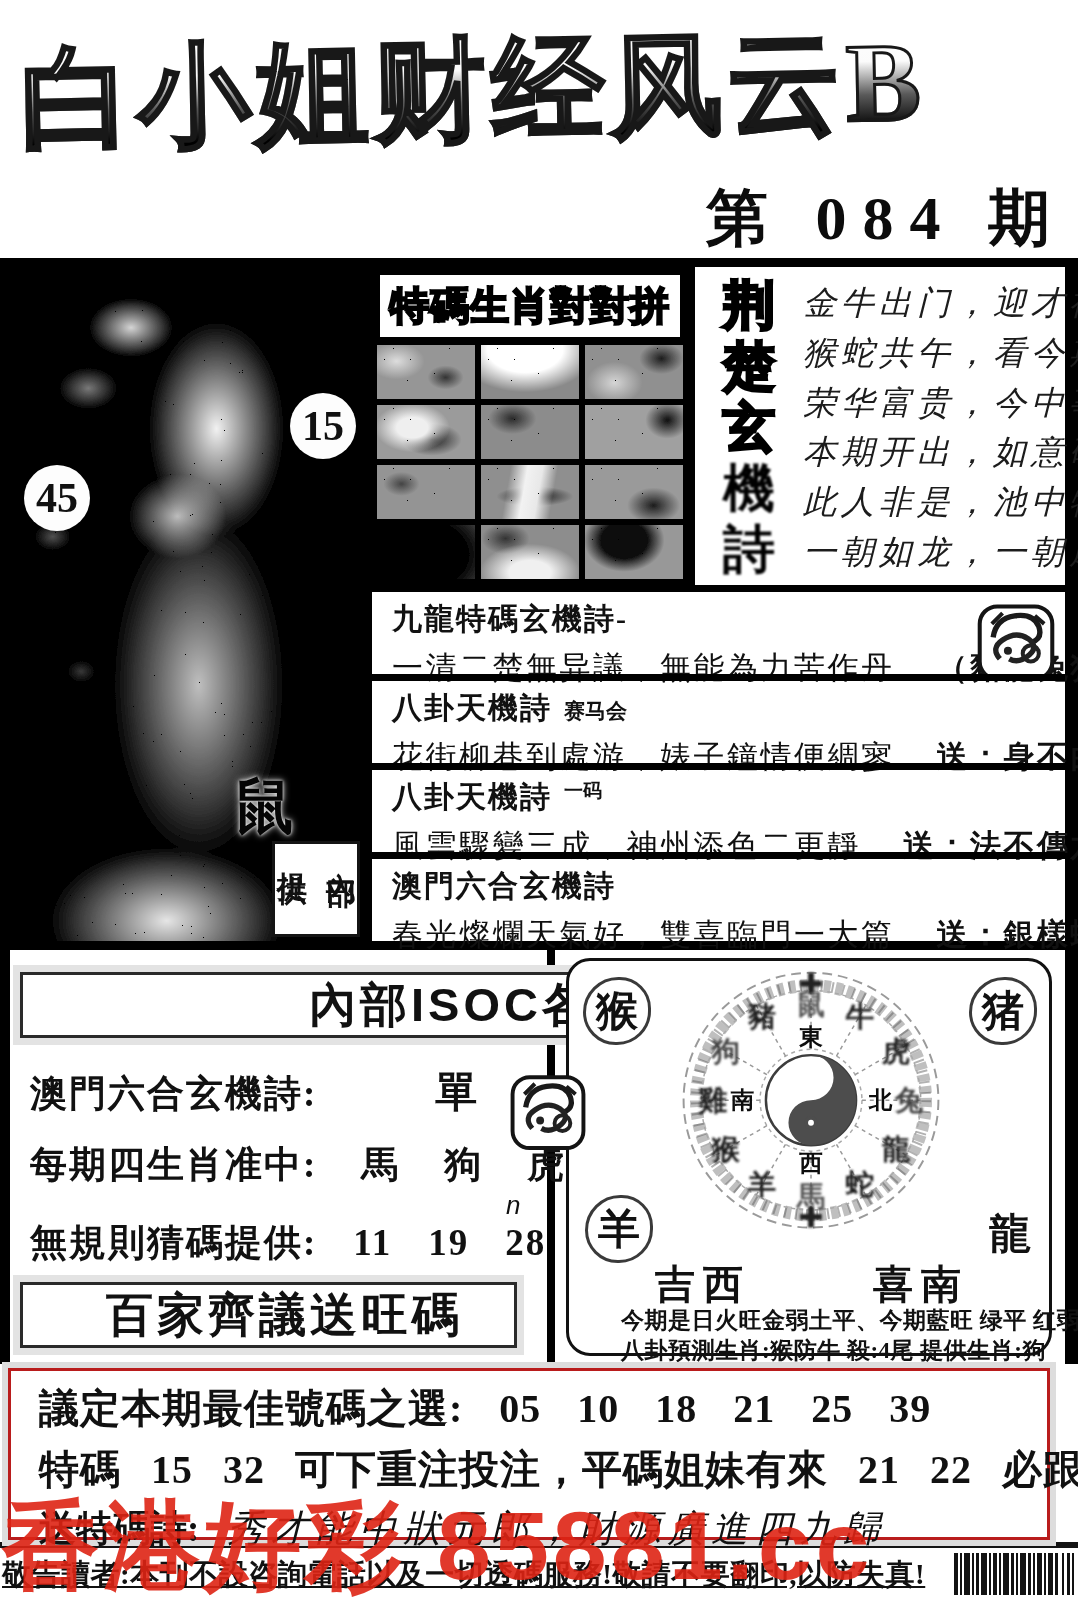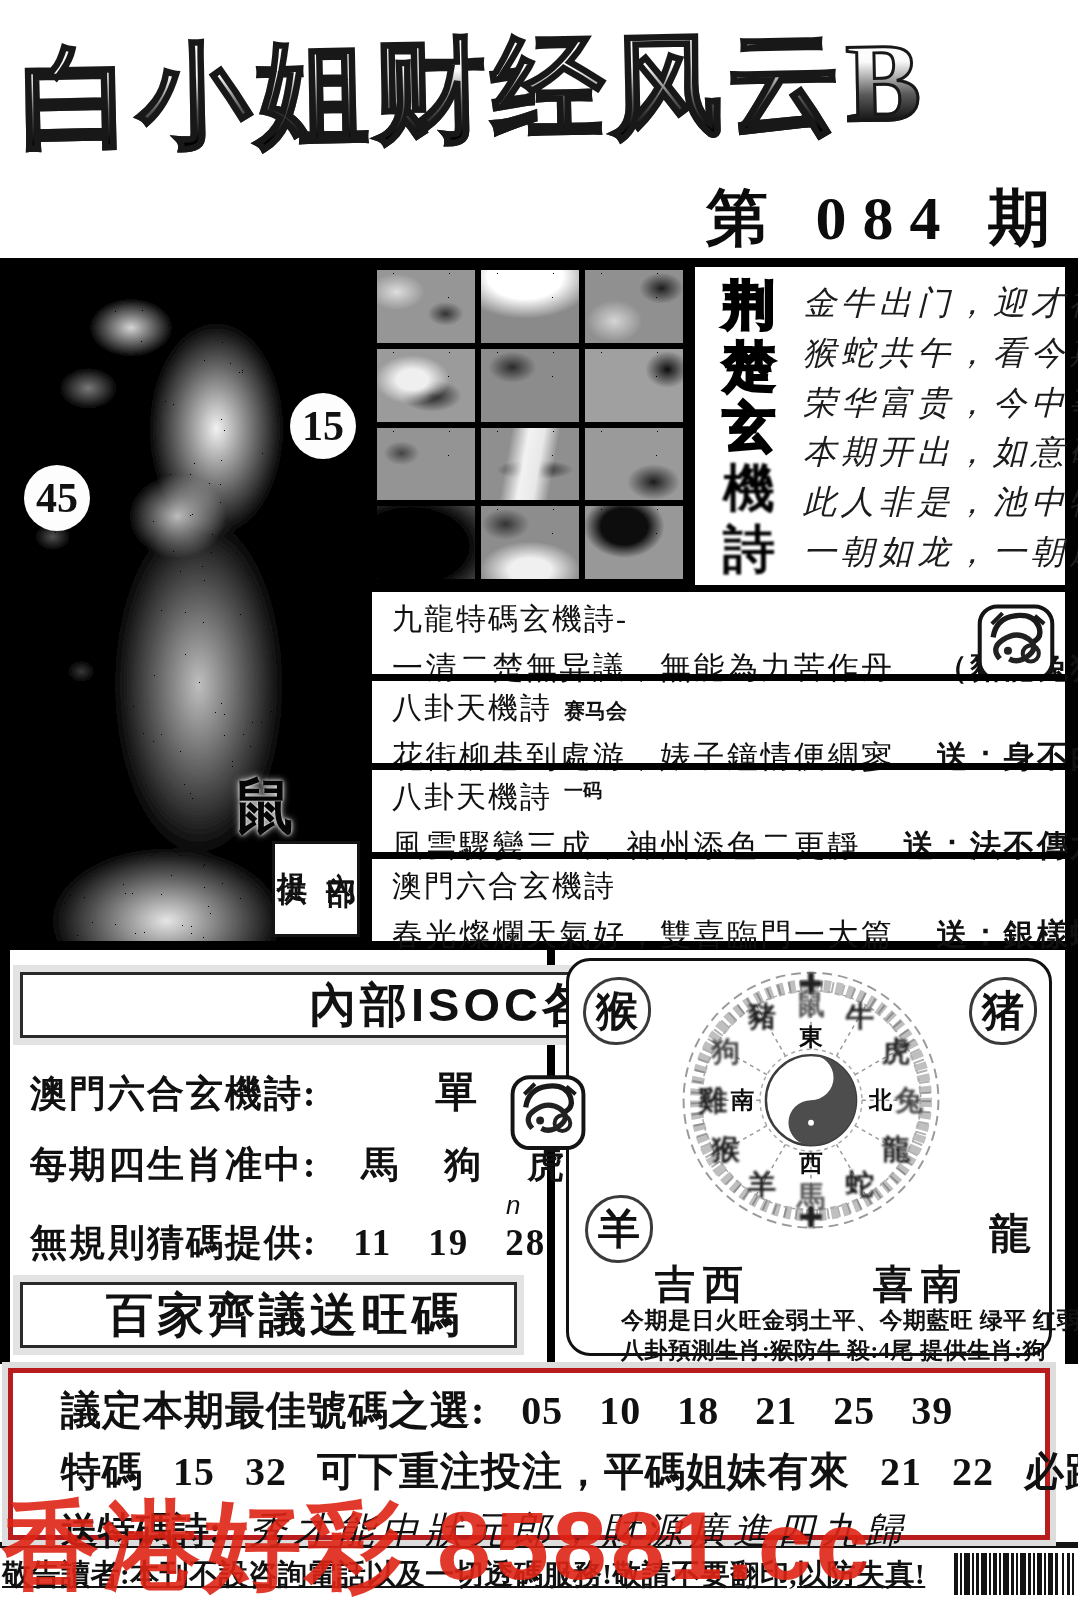--- a/index.html
+++ b/index.html
@@ -64,21 +64,21 @@
   
   .jingchu{flex:1;display:flex;border-left:7px solid #000;background:#fff;padding:10px 4px 8px 12px;min-width:0;}
   .jc-title{width:84px;flex:none;display:flex;flex-direction:column;align-items:center;justify-content:space-between;padding:2px 0;}
   .jc-char{font-size:52px;font-weight:900;line-height:1;font-family:"Liberation Sans",sans-serif;}
   .jc-outline{color:#fff;-webkit-text-stroke:3px #000;}
   .jc-solid{color:#000;filter:blur(.9px);}
   .jc-lines{flex:1;padding:4px 0 2px 12px;display:flex;flex-direction:column;justify-content:space-between;}
   .jc-line{font-size:33px;letter-spacing:5px;font-style:italic;color:#1c1c1c;white-space:nowrap;}
   
   .section{border-top:7px solid #000;padding:7px 14px 4px 20px;position:relative;flex:1;min-height:0;}
-  .sec-title{font-size:30px;font-weight:400;letter-spacing:2px;}
+  .sec-title{font-size:30px;font-weight:700;letter-spacing:2px;}
   .sec-sub{font-size:21px;margin-left:12px;font-weight:700;}
   .sec-sub.sup{vertical-align:10px;font-size:19px;}
   .sec-line{font-size:31px;letter-spacing:2.5px;margin-top:7px;white-space:nowrap;}
   .sec-tail{margin-left:42px;font-weight:700;}
   .seal-a{position:absolute;right:8px;top:5px;width:82px;height:86px;}
   
   .bottom-panels{position:absolute;left:0;top:950px;width:1078px;height:414px;box-sizing:border-box;
     border-left:10px solid #000;border-right:13px solid #000;background:#fff;}
   .panel-divider{position:absolute;left:537px;top:0;width:8px;height:100%;background:#000;}
   .hbox{position:absolute;left:10px;right:30px;background:#fff;border:3px solid #2a2a2a;
@@ -102,21 +102,21 @@
   .circled{width:62px;height:62px;border:3px solid #3a3a3a;border-radius:52% 46% 50% 48%;
     display:flex;align-items:center;justify-content:center;}
   .c-tl{left:14px;top:16px;} .c-tr{right:12px;top:16px;} .c-bl{left:16px;top:234px;} .c-br{right:18px;top:252px;}
   .wheel-svg{position:absolute;left:46px;top:-2px;width:392px;height:302px;}
   .luck{position:absolute;top:296px;font-size:40px;font-weight:900;letter-spacing:8px;white-space:nowrap;}
   .luck-west{left:86px;} .luck-south{left:304px;}
   .wline{position:absolute;left:10px;right:4px;font-size:23px;font-weight:700;letter-spacing:.5px;white-space:nowrap;margin-left:42px;}
   .wline1{top:344px;} .wline2{top:374px;}
   
   .best-box{position:absolute;left:8px;top:1368px;width:1042px;height:172px;box-sizing:border-box;
-    border:5px solid #b91c1c;box-shadow:0 0 0 6px #ddd;background:#fff;padding:10px 8px 4px 48px;z-index:2;}
+    border:3px solid #b91c1c;box-shadow:0 0 0 6px #ddd;background:#fff;padding:10px 8px 4px 28px;z-index:2;}
   .bl{white-space:nowrap;font-weight:700;}
   .bl1{font-size:40px;letter-spacing:1px;}
   .bl1 .num{margin-left:36px;font-weight:700;}
   .bl1 .num:first-of-type{margin-left:8px;}
   .bl2{font-size:40px;margin-top:6px;letter-spacing:1px;}
   .bl2 .p{margin-left:30px;}
   .bl2 .p0{margin-left:0;}
   .bl3{font-size:37px;margin-top:7px;}
   .bl3 .poem{font-style:italic;font-weight:500;letter-spacing:7px;margin-left:28px;}
   
@@ -179,20 +179,23 @@
       <div class="stamp-box">
         <div class="stamp-col">提供</div>
         <div class="stamp-col">內部</div>
       </div>
     </div>
 
     <div class="right-col">
       <div class="top-row">
 
         <div class="grid-block">
+          <div class="grid-header">
+            <span>特碼生肖對對拼</span>
+          </div>
           <div class="grid-cells">
             <div class="cell">
                 <div class="art c1"></div>
               </div>
             <div class="cell">
                 <div class="art c2"></div>
               </div>
             <div class="cell">
                 <div class="art c3"></div>
               </div>

